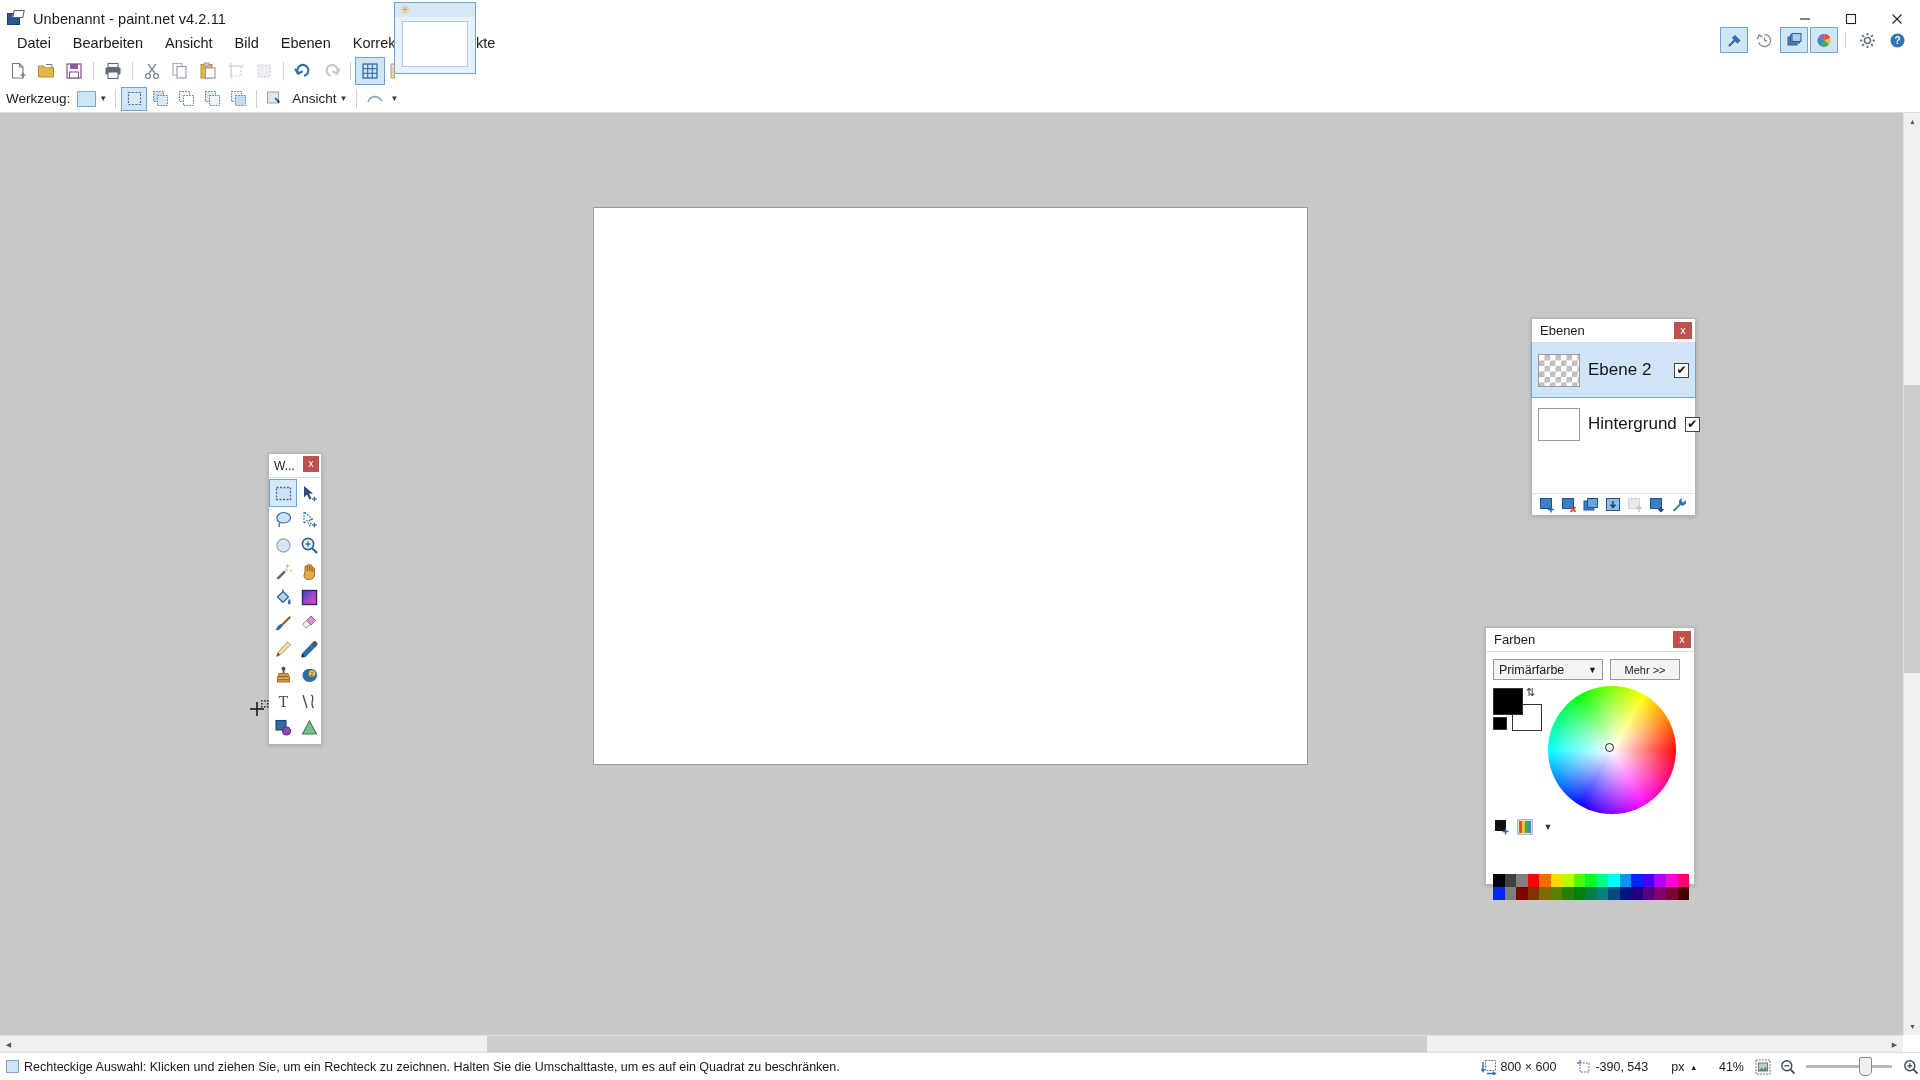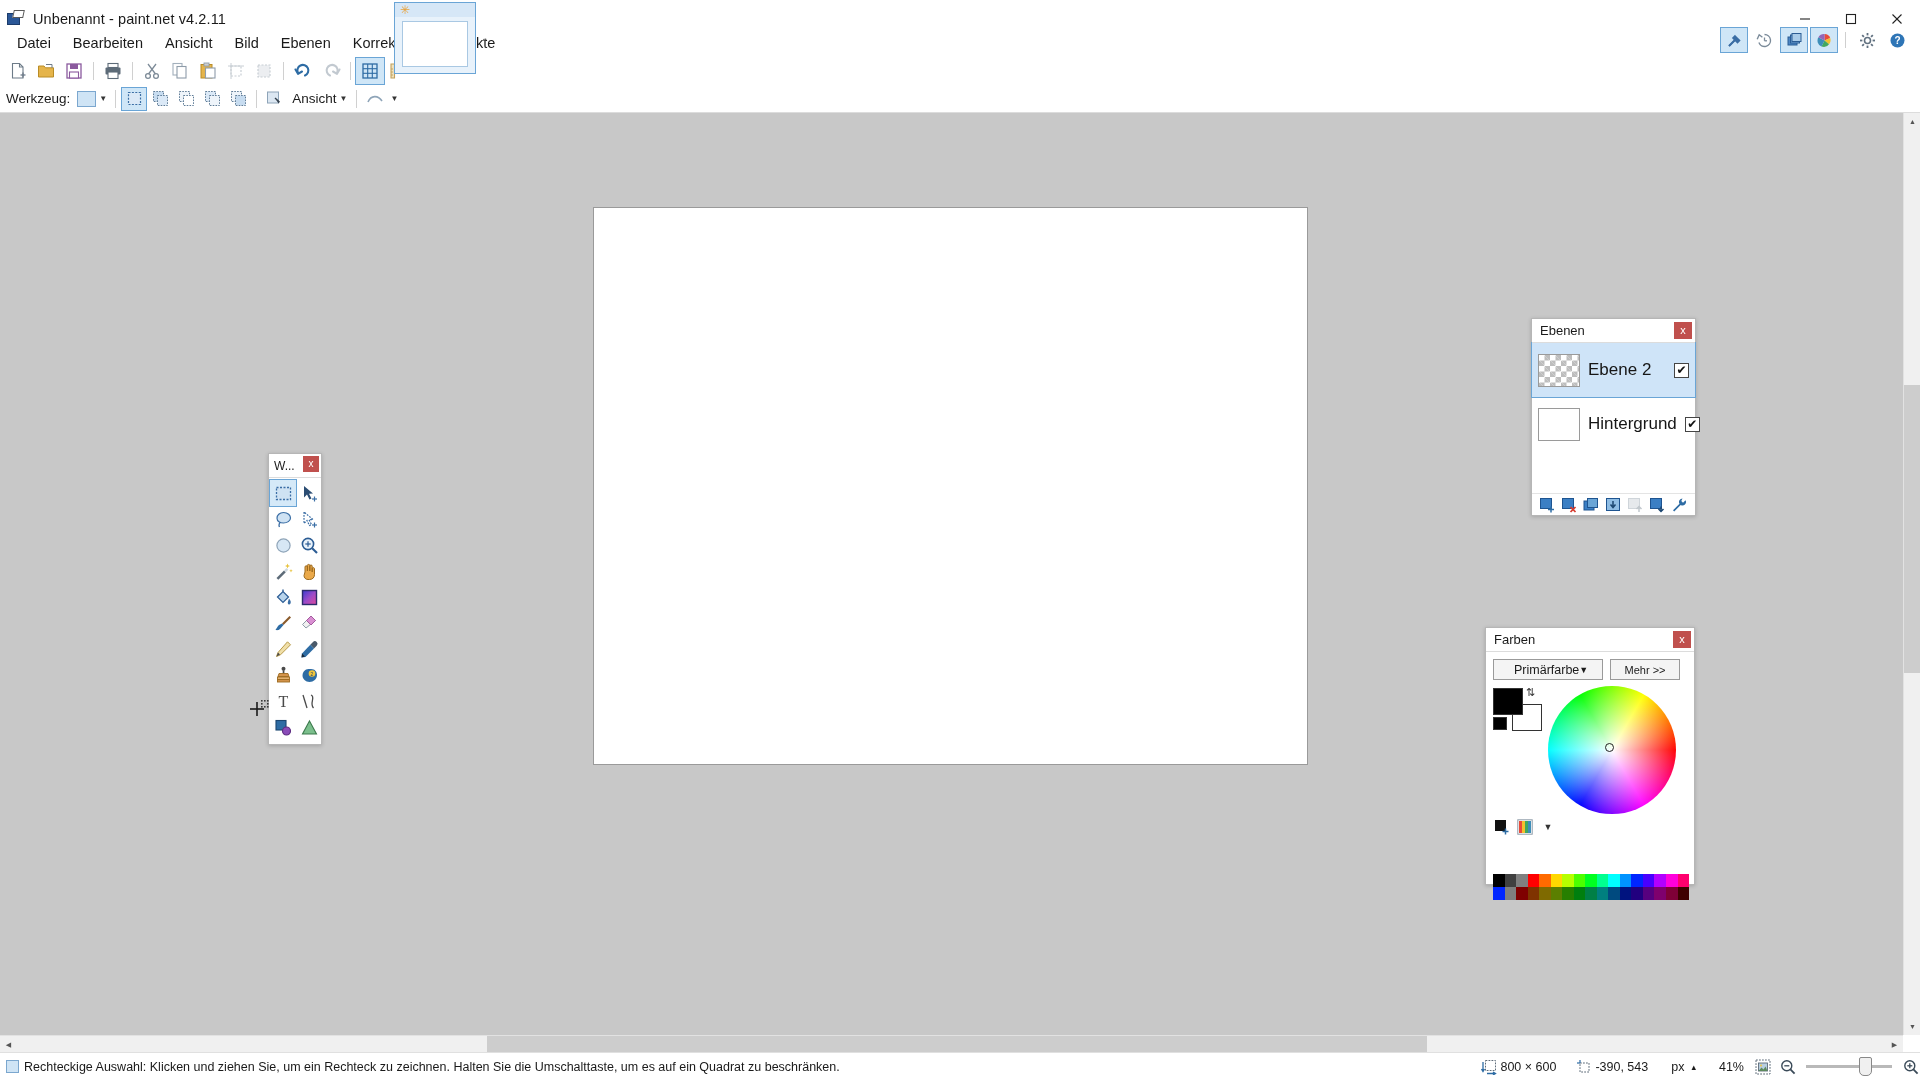--- a/index.html
+++ b/index.html
@@ -175,21 +175,21 @@
     border-top: 1px solid #e4e4e4; background:#fff;
   }
   .lb { width: 19px; height: 18px; display:flex; align-items:center; justify-content:center; }
 
   
   #colors-panel { left: 1485px; top: 611px; width: 210px; height: 258px; margin-top: 16px; }
   .cp-body { padding: 7px; position: relative; height: 100%; }
   .cp-row1 { display: flex; gap: 7px; }
   .cp-select {
     width: 110px; height: 21px; border: 1px solid #9a9a9a; background: #f4f4f4;
-    display: flex; align-items: center; padding: 0 20px; font-size: 12.5px; color:#1a1a1a;
+    display: flex; align-items: center; padding: 0 5px; font-size: 12.5px; color:#1a1a1a;
     justify-content: space-between;
   }
   .cp-more {
     width: 70px; height: 21px; border: 1px solid #9a9a9a; background: #f4f4f4;
     display: flex; align-items: center; justify-content: center; font-size: 11px; color:#1a1a1a;
   }
   .swatch-area { position: absolute; left: 7px; top: 36px; width: 50px; height: 48px; }
   .sw-primary { position:absolute; left:0; top:0; width:30px; height:27px; background:#000; border:1px solid #333; z-index:3;}
   .sw-secondary { position:absolute; left:19px; top:16px; width:30px; height:27px; background:#fff; border:1px solid #333; z-index:2;}
   .sw-mini { position:absolute; left:0; top:29px; width:14px; height:13px; background:#000; border:1px solid #333; z-index:4;}

